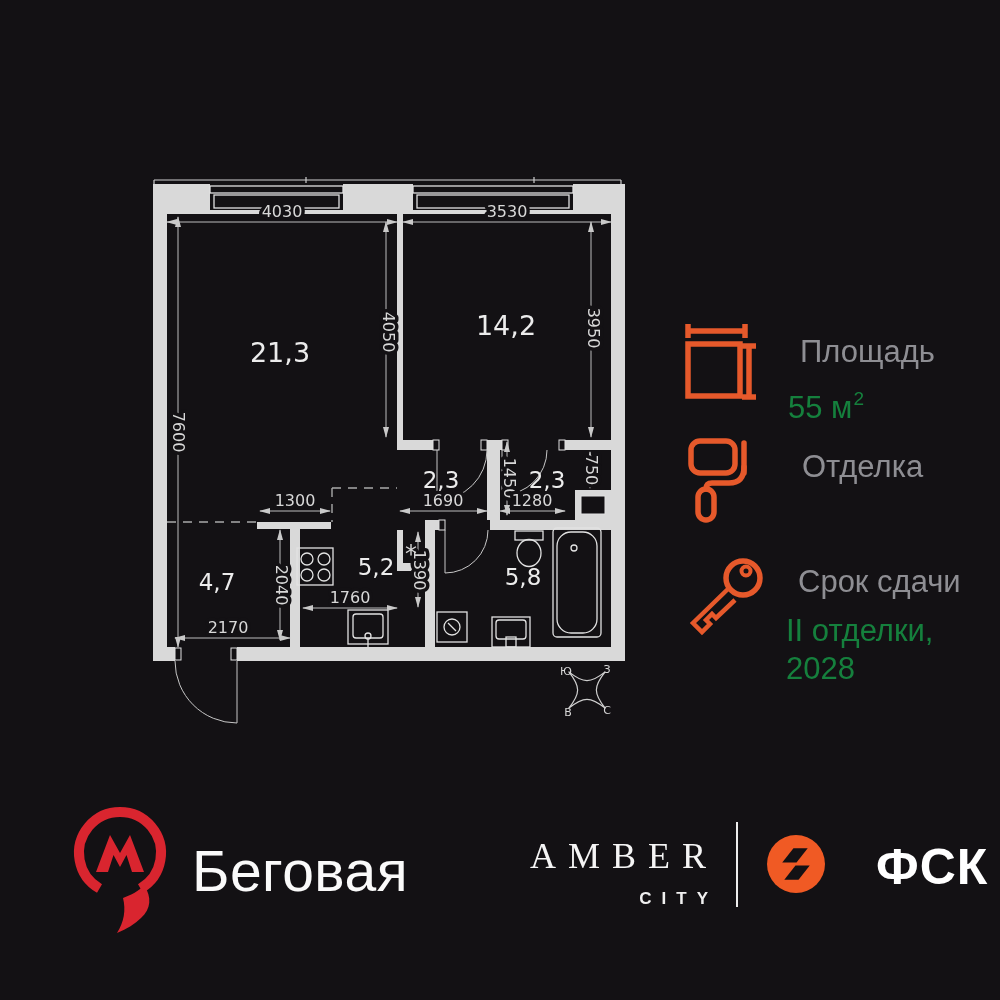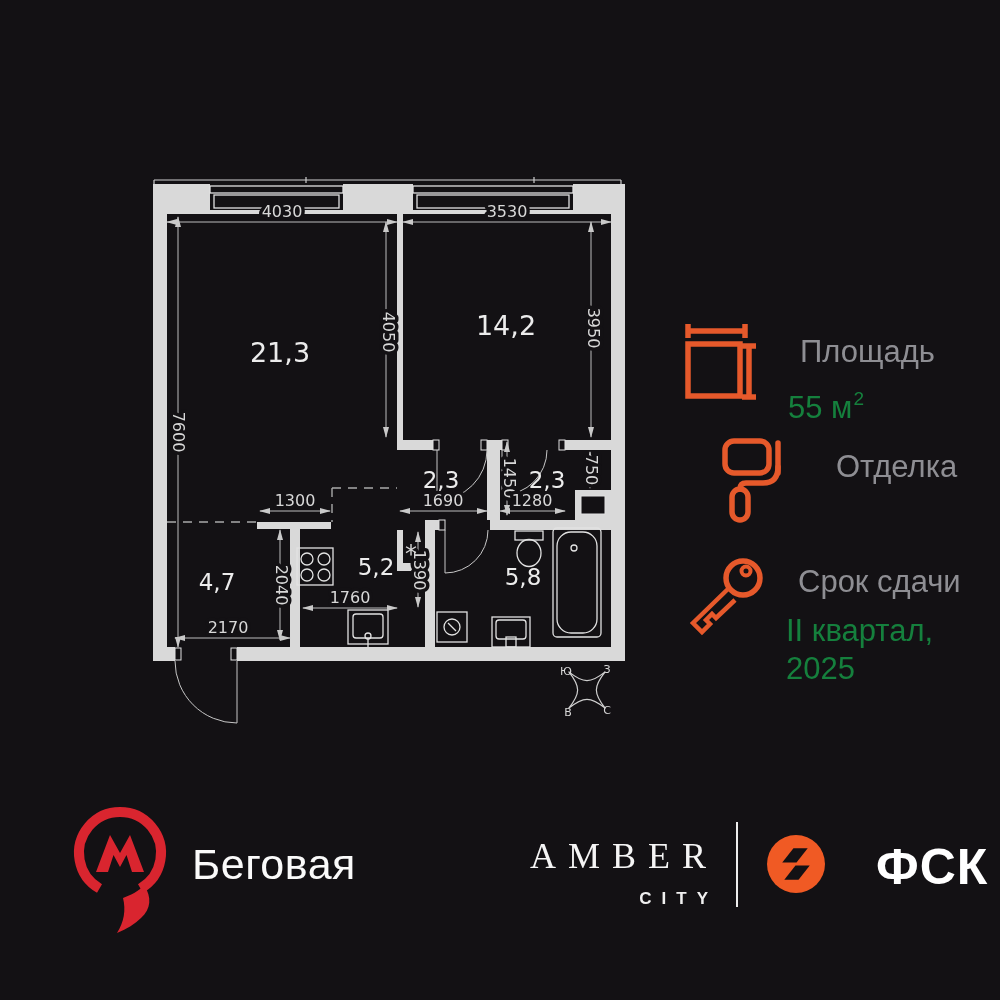--- a/index.html
+++ b/index.html
@@ -21,21 +21,21 @@
   .startxt{fill:#D8D8D8;font:24px "DejaVu Sans",sans-serif;}
   
   .info-item{position:absolute;display:flex;align-items:flex-start;}
   .icon-box{width:84px;flex:0 0 84px;}
   .info-texts{margin-left:19px;}
   .info-label{font-size:31px;color:#8E8E93;line-height:36px;margin:12px;}
   .info-value{font-size:31px;color:#15803d;line-height:37px;margin:1px 0 0 0;}
   .info-value sup{font-size:19px;position:relative;top:-2px;left:1px;}
   
   .metro-logo{position:absolute;left:68px;top:805px;}
-  .station-name{position:absolute;left:192px;top:843px;font-size:43px;line-height:1;
+  .station-name{position:absolute;left:192px;top:843px;font-size:57px;line-height:1;
                 color:#FAFAFA;font-weight:500;letter-spacing:.5px;}
   .amber-block{position:absolute;left:498px;top:838px;width:220px;text-align:right;}
   .amber-top{font-family:"Liberation Serif",serif;font-size:36px;line-height:1;
              letter-spacing:12px;color:#F5F5F5;font-weight:500;}
   .amber-sub{font-size:17px;font-weight:700;letter-spacing:10px;color:#F0F0F0;margin-top:15px;}
   .divider{position:absolute;left:736px;top:822px;width:2px;height:85px;background:#EDEDED;}
   .fsk-logo{position:absolute;left:767px;top:835px;}
   .fsk-name{position:absolute;left:836px;top:842px;font-size:50px;line-height:1;
             font-weight:700;color:#FFFFFF;letter-spacing:1px;margin-left:40px;}
 </style>
@@ -216,21 +216,21 @@
           <line x1="57" y1="75" x2="71" y2="75"></line>
         </g>
       </svg>
     </div>
     <div class="info-texts">
       <p class="info-label">Площадь</p>
       <p class="info-value"><span>55 м</span><sup>2</sup></p>
     </div>
   </div>
 
-  <div class="info-item" style="left:721px;top:437px;">
+  <div class="info-item" style="left:687px;top:437px;">
     <div class="icon-box">
       <svg width="72" height="88" viewBox="0 0 72 88">
         <g stroke="#E6592B" stroke-width="5.5" fill="none" stroke-linecap="round">
           <rect x="4" y="4" width="44" height="32" rx="9"></rect>
           <line x1="57" y1="6" x2="57" y2="36"></line>
           <path d="M 57 30 Q 57 46 42 46 L 25 46 Q 19 46 19 52"></path>
           <rect x="11" y="52" width="16" height="31" rx="8"></rect>
         </g>
       </svg>
     </div>
@@ -244,22 +244,22 @@
       <svg width="84" height="90" viewBox="0 0 84 90">
         <g stroke="#E6592B" fill="none">
           <circle cx="60" cy="26" r="17" stroke-width="5.5"></circle>
           <circle cx="63" cy="19" r="4.5" stroke-width="4"></circle>
           <path d="M 46 36 L 10 71 L 19 80 L 27 72 L 23 68 L 29 62 L 33 66 L 52 48" stroke-width="4.5" stroke-linejoin="miter"></path>
         </g>
       </svg>
     </div>
     <div class="info-texts">
       <p class="info-label">Срок сдачи</p>
-      <p class="info-value">II квартал,</p>
-      <p class="info-value">2025</p>
+      <p class="info-value">II отделки,</p>
+      <p class="info-value">2028</p>
     </div>
   </div>
 
   <div class="metro-logo">
     <svg width="112" height="132" viewBox="0 0 112 132">
       <path d="M 31.5 83.5 A 41 41 0 1 1 72.5 83.5" fill="none" stroke="#D9252F" stroke-width="10"></path>
       <path d="M 76 80 C 84 92 83 104 73 113 C 67 119 59 124 49 128 C 56 117 58 105 55 93 C 63 90 71 86 76 80 Z" fill="#D9252F"></path>
       <path d="M 28 67 L 42 30 L 52 48 L 62 30 L 76 67 L 64 67 L 58.5 50 L 52 62 L 45.5 50 L 40 67 Z" fill="#D9252F"></path>
     </svg>
   </div>

